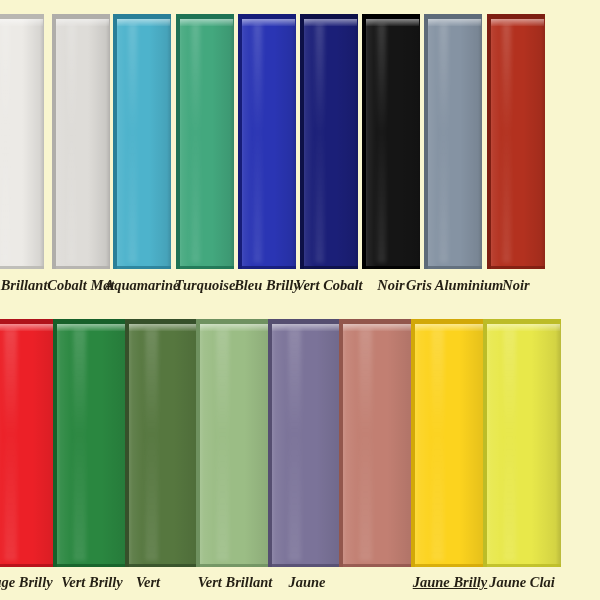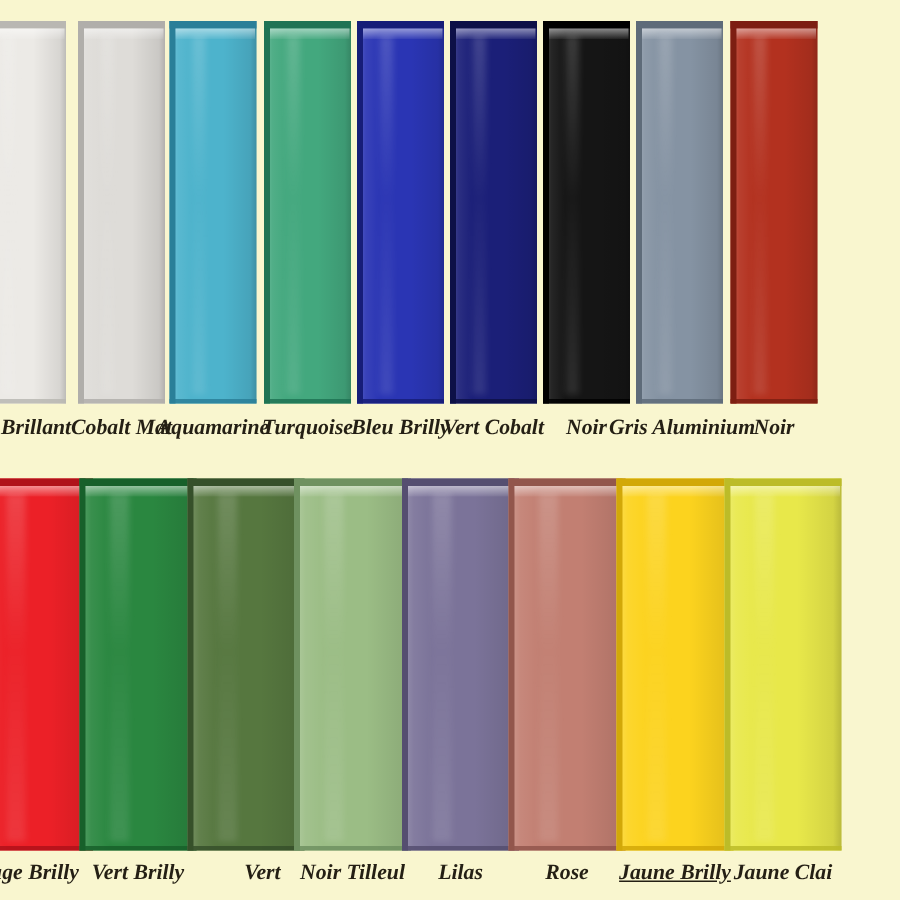--- a/index.html
+++ b/index.html
@@ -294,22 +294,21 @@
           <div class="left-edge"></div>
           <div class="top-rim"></div>
           <div class="top-gloss"></div>
           <div class="sheen"></div>
           <div class="bottom-rim"></div>
         </div>
       </div>
     <div class="label-strip" id="labels-bottom">
         <div class="swatch-label" style="left: -34px; width: 114px;">uge Brilly</div>
         <div class="swatch-label" style="left: 35px; width: 114px;">Vert Brilly</div>
-        <div class="swatch-label" style="left: 118px; width: 114px;">Vert</div>
-        <div class="swatch-label" style="left: 178px; width: 114px;">Noir Tilleul</div>
-        <div class="swatch-label" style="left: 250px; width: 114px;">Lilas</div>
-        <div class="swatch-label" style="left: 321px; width: 114px;">Rose</div>
+        <div class="swatch-label" style="left: 91px; width: 114px;">Vert</div>
+        <div class="swatch-label" style="left: 178px; width: 114px;">Vert Brillant</div>
+        <div class="swatch-label" style="left: 250px; width: 114px;">Jaune</div>
         <div class="swatch-label" style="left: 393px; width: 114px; text-decoration: underline;">Jaune Brilly</div>
         <div class="swatch-label" style="left: 465px; width: 114px;">Jaune Clai</div>
       </div>
   </div>
 
 </div>
 
 </body></html>

